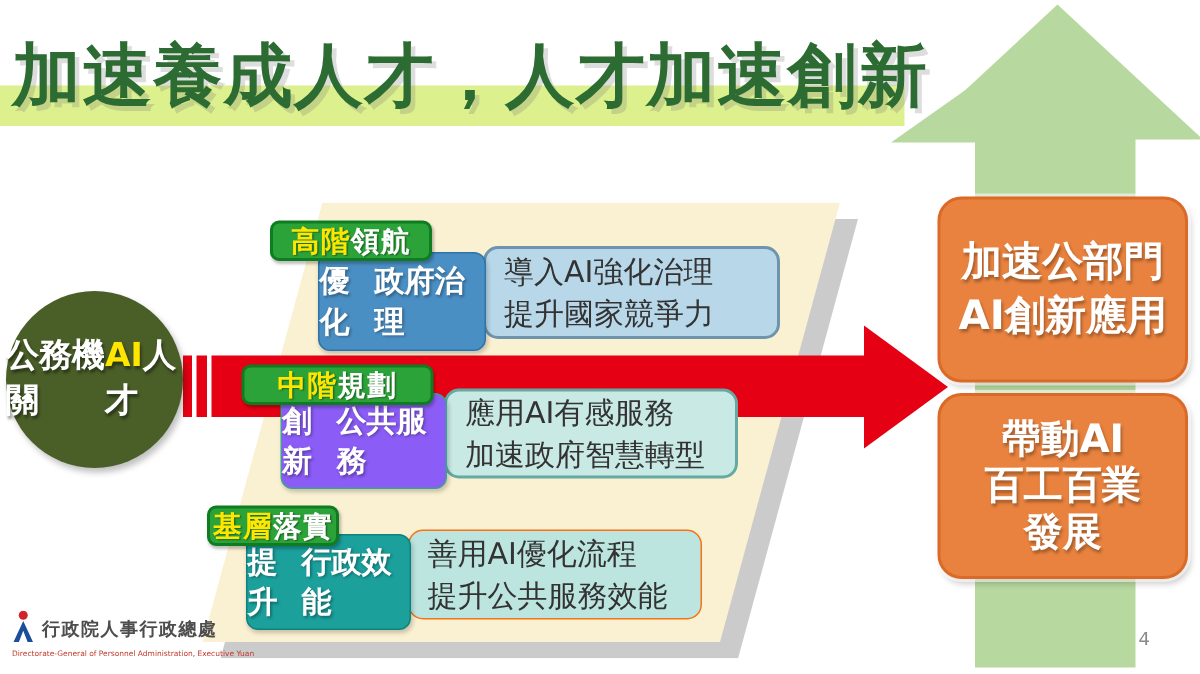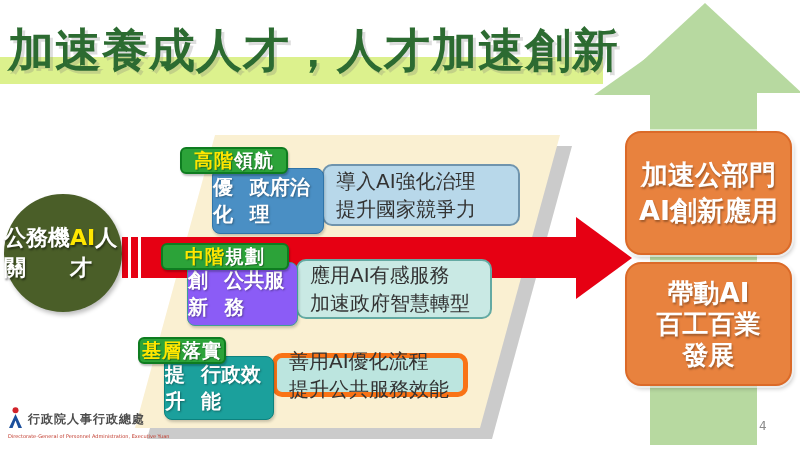--- a/index.html
+++ b/index.html
@@ -73,21 +73,21 @@
     white-space:nowrap;
   }
   .t1-label{left:180px;top:147px;width:108px;}
   .t1-main {left:212px;top:168px;width:110px;height:64px;background:#4a8fc4;border:1px solid #2f74a8;}
   .t1-desc {left:322px;top:164px;width:198px;height:62px;background:#b8d8ea;border:2px solid #6f94ad;}
   .t2-label{left:161px;top:243px;width:128px;}
   .t2-main {left:187px;top:262px;width:109px;height:62px;background:#8b5cf6;border:1px solid #3f9e97;}
   .t2-desc {left:296px;top:259px;width:196px;height:60px;background:#c9e9e4;border:2px solid #64aaa3;}
   .t3-label{left:138px;top:337px;width:88px;}
   .t3-main {left:164px;top:356px;width:108px;height:62px;background:#1ba09c;border:1px solid #0d827e;}
-  .t3-desc {left:272px;top:353px;width:196px;height:44px;background:#bce5df;border:5px solid #f97316;}
+  .t3-desc {left:272px;top:353px;width:196px;height:60px;background:#bce5df;border:1px solid #f97316;}
   
   .outcome{
     position:absolute;left:625px;width:167px;height:124px;background:#e8823e;
     border:2px solid #db6a28;border-radius:16px;box-sizing:border-box;z-index:7;
     display:flex;flex-direction:column;align-items:center;justify-content:center;
     color:#fff;font-weight:bold;text-shadow:1px 2px 2px rgba(0,0,0,0.3);
     box-shadow:0 0 0 2px rgba(255,255,255,0.55),2px 3px 4px rgba(0,0,0,0.2);
   }
   .outcome-1{top:131px;font-size:27px;line-height:36px;}
   .outcome-2{top:262px;font-size:26px;line-height:31px;}

